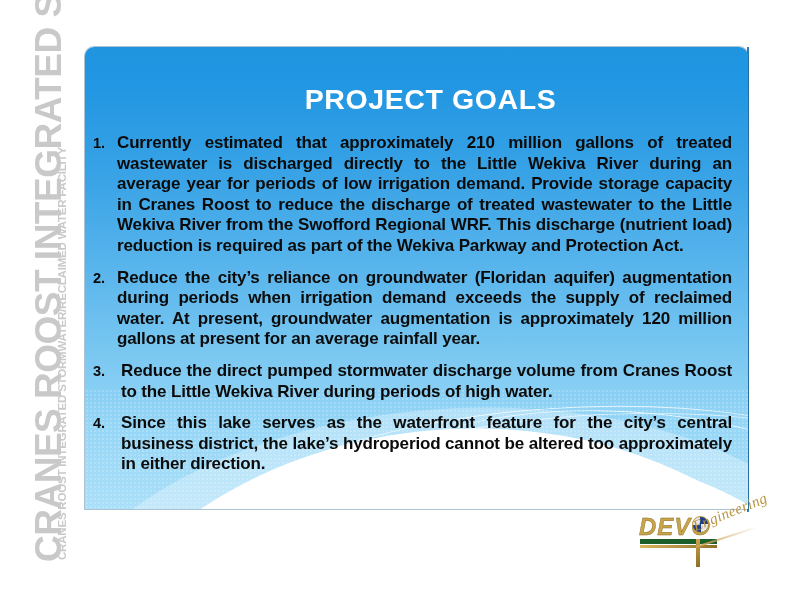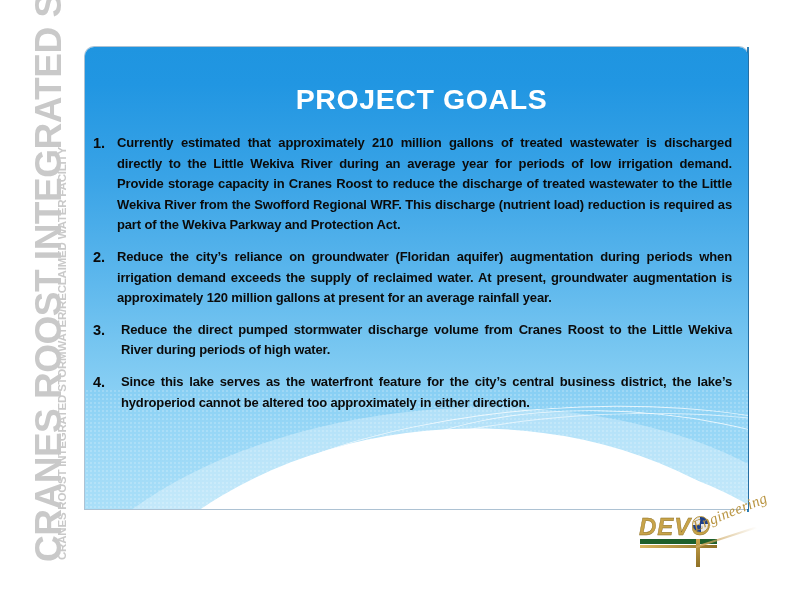--- a/index.html
+++ b/index.html
@@ -137,21 +137,21 @@
     left:747px;
     top:47px;
     width:2px;
     height:465px;
     background:#2f7fb5;
   }
 
   
   .title{
     position:absolute;
-    left:5px;top:36px;
+    left:14px;top:36px;
     width:663px;
     text-align:center;
     color:#ffffff;
     font-family:"Liberation Sans", sans-serif;
     font-weight:bold;
     font-size:28.5px;
     letter-spacing:0.6px;
   }
 
   
@@ -176,21 +176,21 @@
     font-family:"Liberation Sans", sans-serif;
     font-weight:bold;
     font-size:14.6px;
     line-height:20.6px;
     padding-left:2px;
   }
   .bullet .txt{
     flex:1 1 auto;
     font-family:"Liberation Sans", sans-serif;
     font-weight:bold;
-    font-size:13px;
+    font-size:17px;
     line-height:20.6px;
     text-align:justify;
     text-justify:inter-word;
     letter-spacing:-0.15px;
   }
   .bullet.b3 .num, .bullet.b4 .num{ width:28px; }
 
   
   .logo{
     position:absolute;

